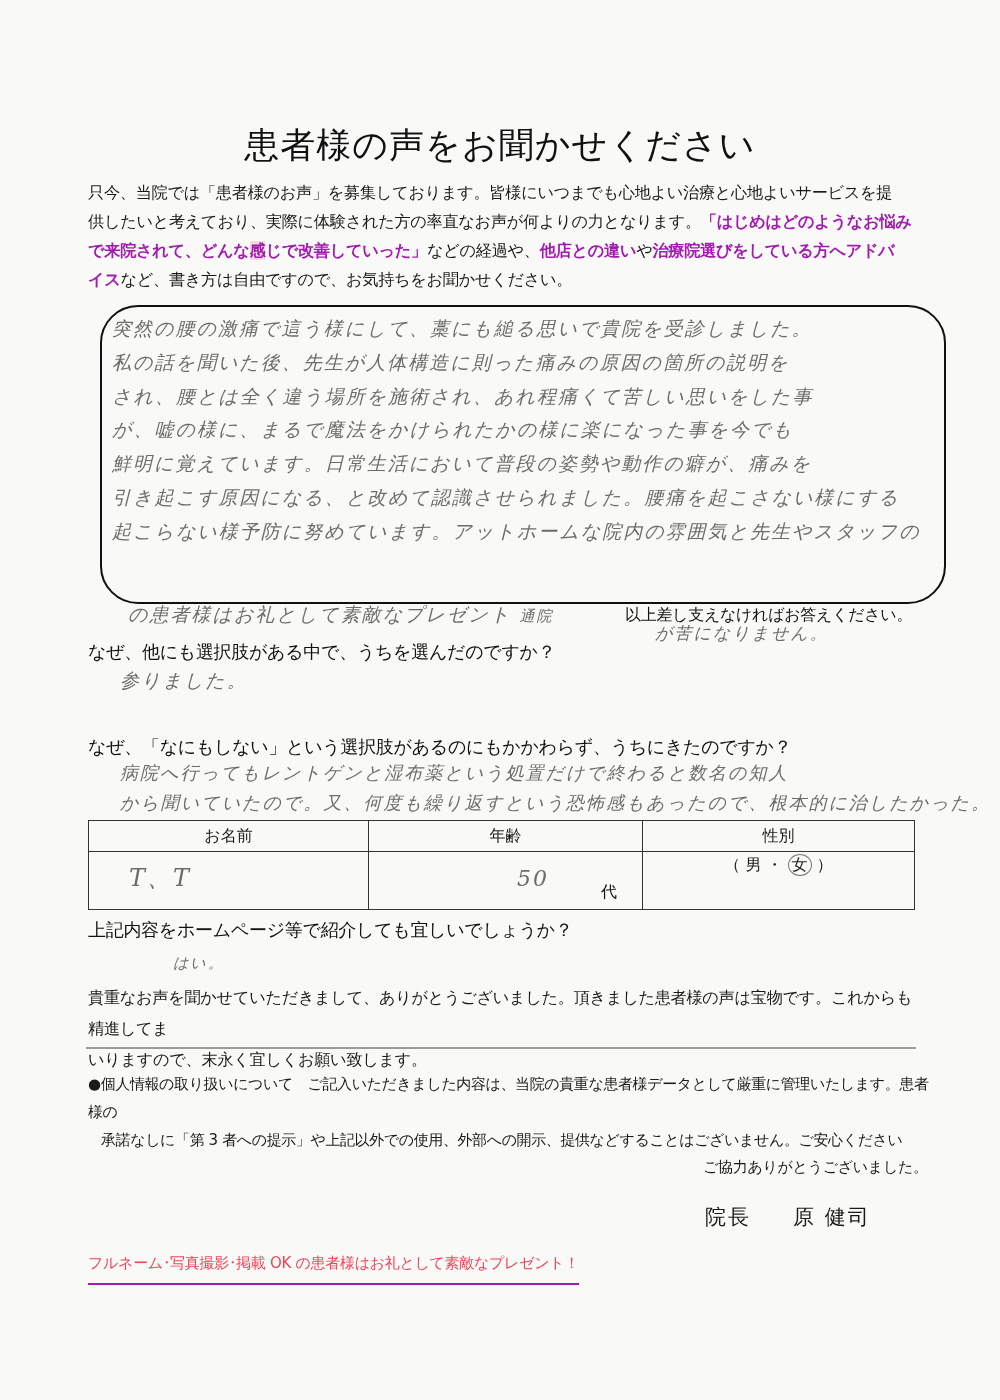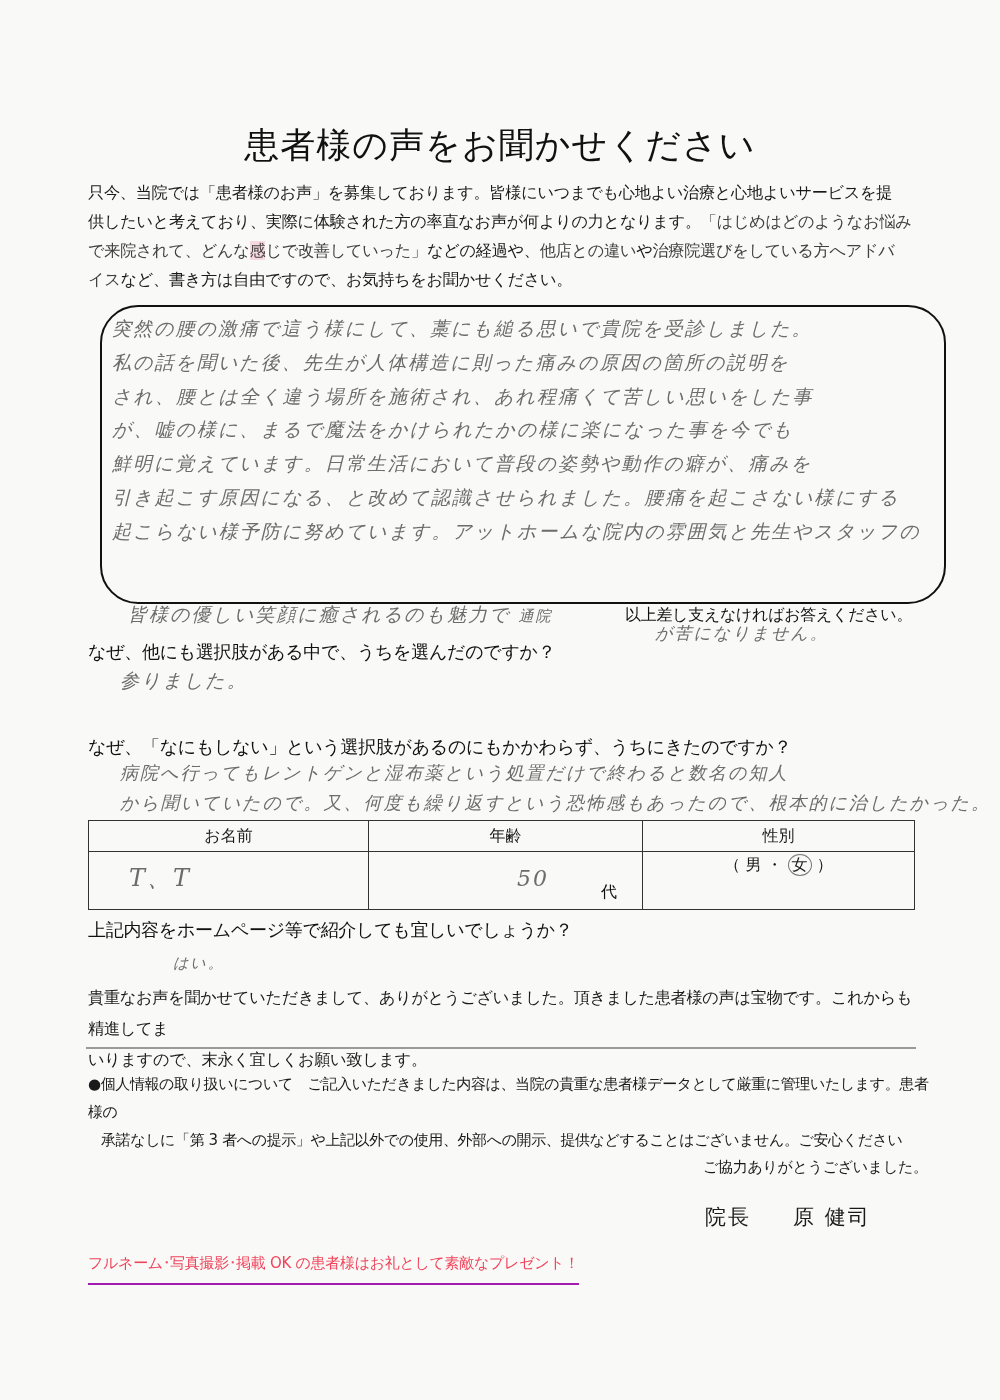--- a/index.html
+++ b/index.html
@@ -11,21 +11,21 @@
     }
     .abs { position: absolute; }
     .title {
       left: 0; width: 1000px; top: 122px; text-align: center;
       font-size: 35px; letter-spacing: 1px; color: #111;
     }
     .intro {
       left: 88px; top: 178px; width: 840px;
       font-size: 16.2px; line-height: 29px; letter-spacing: -0.3px;
     }
-    .red { color: #404040; }
+    .red { color: #a21caf; font-weight: bold; }
     .hl { background: rgba(240, 120, 150, 0.25); }
     .hand {
       color: #6c6c6c;
       font-family: "DejaVu Serif", serif;
       font-style: italic;
       letter-spacing: 2px;
     }
     .box {
       left: 100px; top: 305px; width: 846px; height: 299px;
       border: 2.5px solid #111; border-radius: 38px; box-sizing: border-box;
@@ -97,21 +97,21 @@
 <div class="abs box-text hand">
   <div>突然の腰の激痛で這う様にして、藁にも縋る思いで貴院を受診しました。</div>
   <div>私の話を聞いた後、先生が人体構造に則った痛みの原因の箇所の説明を</div>
   <div>され、腰とは全く違う場所を施術され、あれ程痛くて苦しい思いをした事</div>
   <div>が、嘘の様に、まるで魔法をかけられたかの様に楽になった事を今でも</div>
   <div>鮮明に覚えています。日常生活において普段の姿勢や動作の癖が、痛みを</div>
   <div>引き起こす原因になる、と改めて認識させられました。腰痛を起こさない様にする</div>
   <div>起こらない様予防に努めています。アットホームな院内の雰囲気と先生やスタッフの</div>
 </div>
 
-<div class="abs cont-line hand"><span>皆様の優しい笑顔に癒されるのも魅力で</span> <span style="font-size:15px">通院</span></div>
+<div class="abs cont-line hand"><span>の患者様はお礼として素敵なプレゼント</span> <span style="font-size:15px">通院</span></div>
 <div class="abs q1-note">以上差し支えなければお答えください。</div>
 <div class="abs cont-line2 hand">が苦になりません。</div>
 
 <div class="abs q" style="top:640px">なぜ、他にも選択肢がある中で、うちを選んだのですか？</div>
 <div class="abs ans hand" style="top:665px">
   <div>参りました。</div>
 </div>
 
 <div class="abs q" style="top:735px">なぜ、「なにもしない」という選択肢があるのにもかかわらず、うちにきたのですか？</div>
 <div class="abs ans hand" style="top:758px; font-size:18px">

